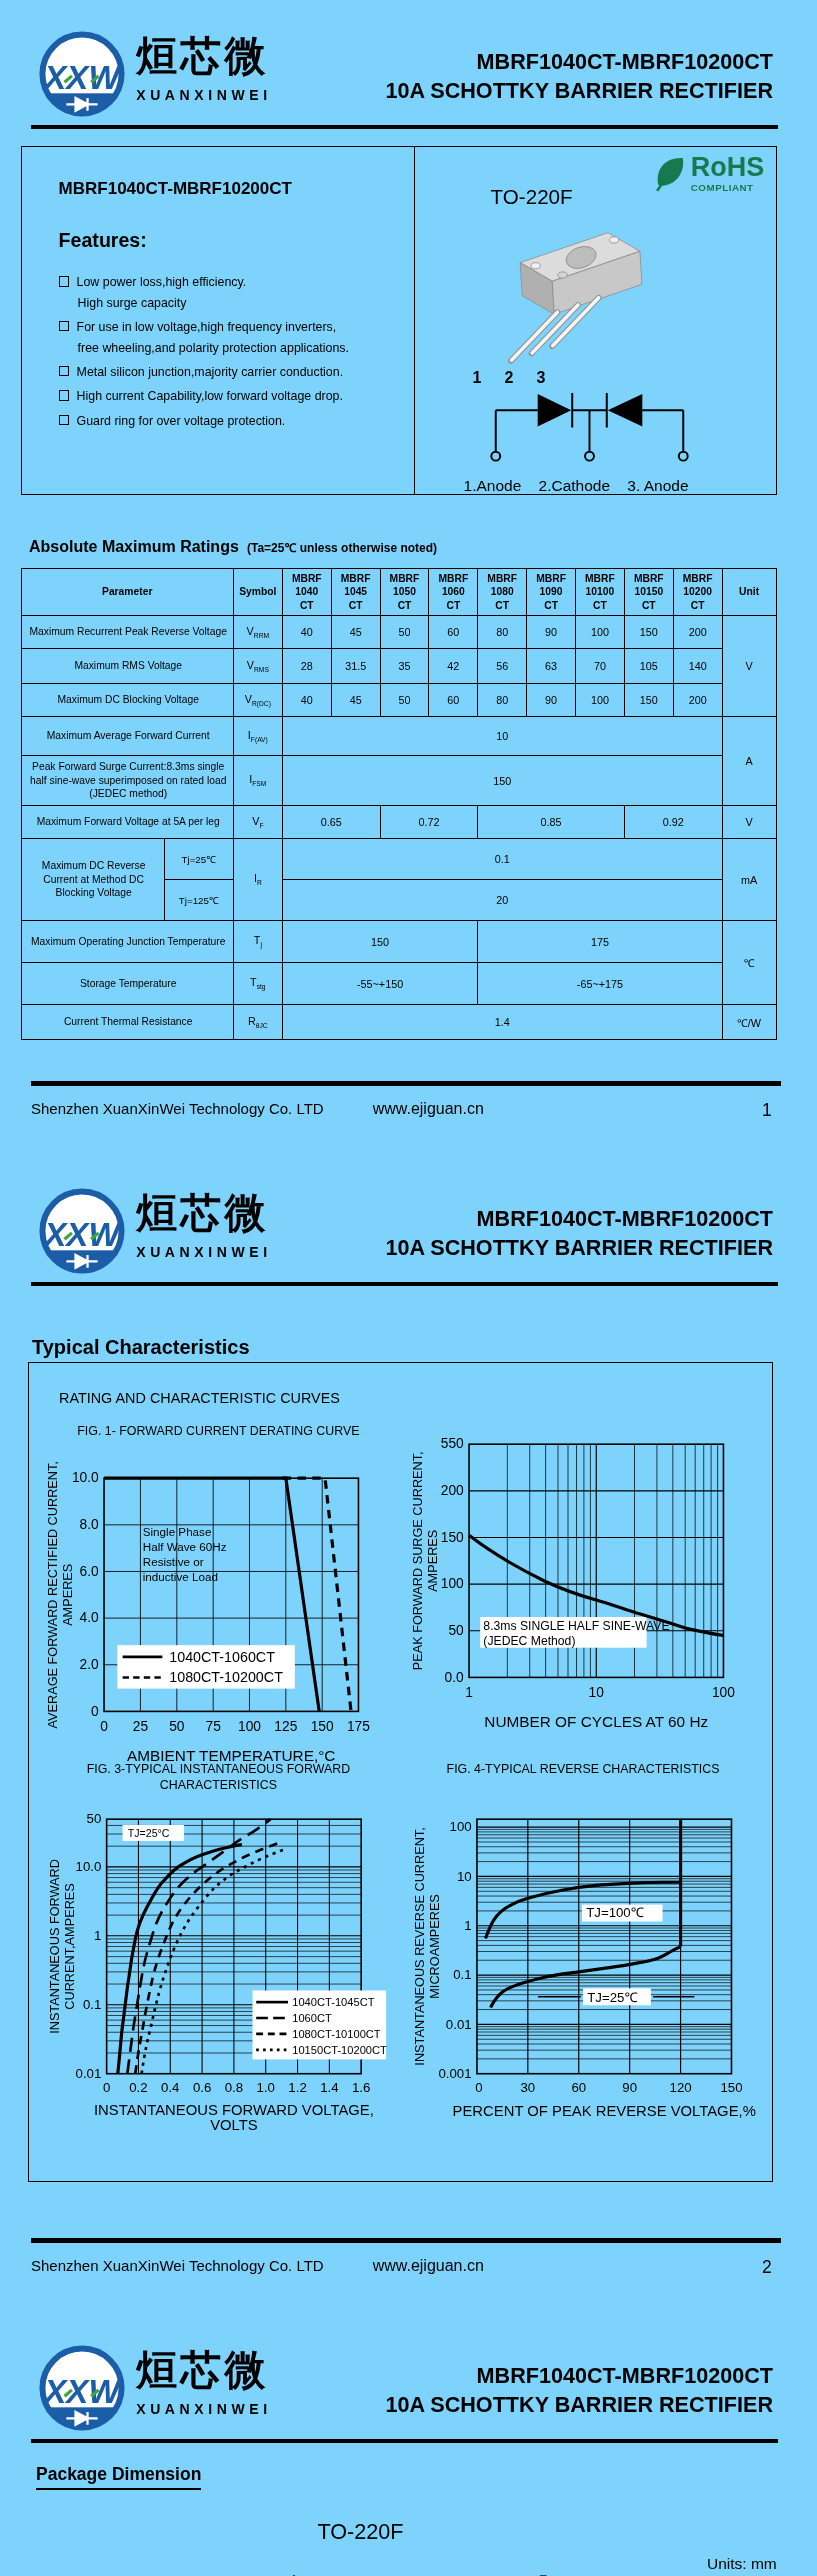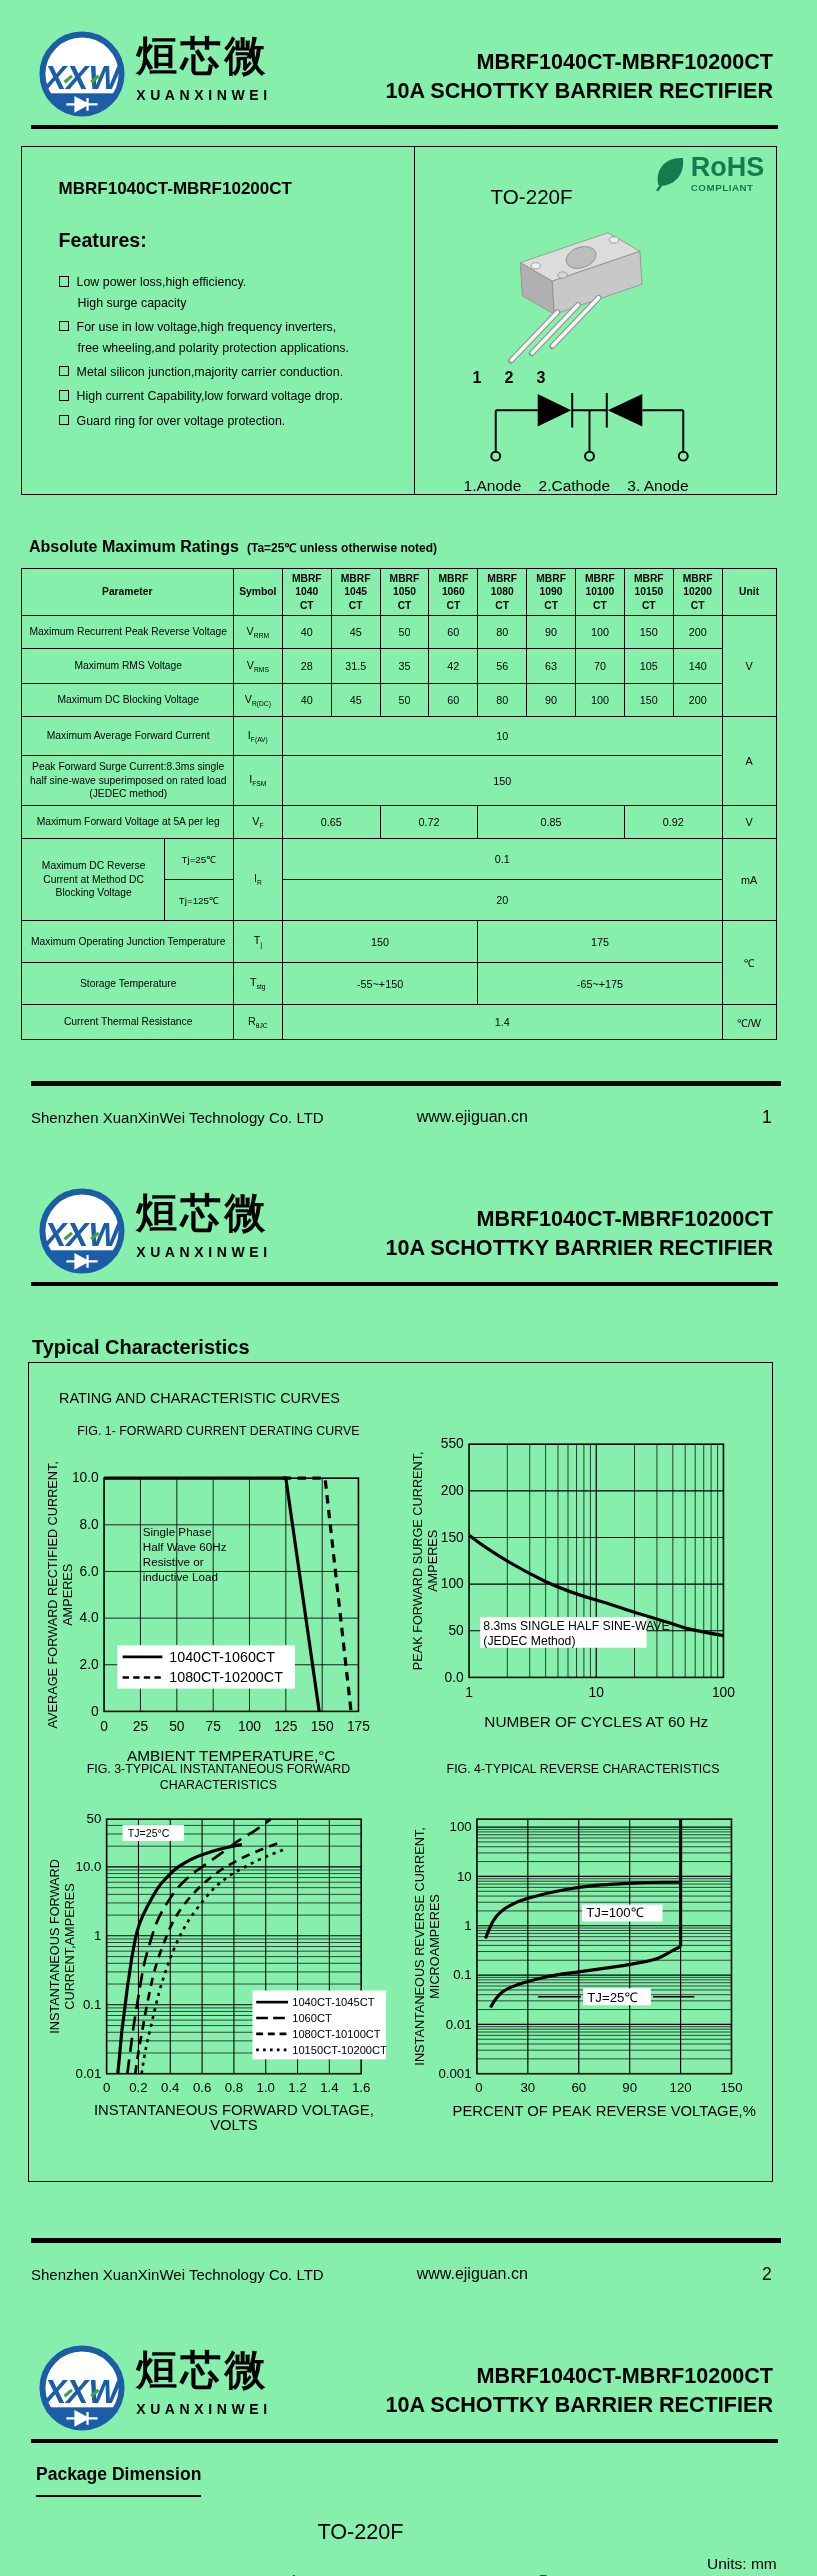--- a/index.html
+++ b/index.html
@@ -1,33 +1,33 @@
 <!DOCTYPE html>
 <html style="font-size:8.2px"><head>
 <meta charset="utf-8">
 <style>
   * { margin:0; padding:0; box-sizing:border-box; }
   body { background:#ffffff; width:818px; font-family:"Liberation Sans", sans-serif; color:#000; }
-  .page { position:relative; width:818px; height:1157px; background:#86efac; overflow:hidden; }
+  .page { position:relative; width:818px; height:1157px; background:#7dd3fc; overflow:hidden; }
 
   
   .hdr-logo { position:absolute; top:28px; left:36px; display:flex; align-items:flex-start; }
   .hdr-logo svg { display:block; }
   .brand-text { margin-left:8.2px; }
   .brand-cn { font-size:41px; font-weight:bold; letter-spacing:3.1px; line-height:56px; }
   .brand-en { font-size:14px; font-weight:bold; letter-spacing:4.6px; margin-top:3.1px; }
   .hdr-titles { position:absolute; top:47px; right:45px; text-align:right; font-weight:bold; }
   .hdr-title1 { font-size:21.6px; line-height:29px; }
   .hdr-title2 { font-size:21.6px; line-height:29px; }
   .hdr-rule { position:absolute; top:125px; left:31px; width:747px; height:3.6px; background:#000; }
 
   
   .pg-footer { position:absolute; top:1081px; left:31px; width:750px; }
   .pg-footer .bar { height:4.6px; background:#000; }
-  .pg-footer .row { display:flex; align-items:center; padding-top:21px;gap:44px; }
+  .pg-footer .row { display:flex; align-items:flex-start; padding-top:14px; }
   .ft-company { font-size:15px; }
   .ft-site { font-size:16px; margin-left:49px; }
   .ft-page { font-size:17.5px; margin-left:auto; padding-right:9.3px; }
 
   
   .p1-box { position:absolute; top:146px; left:20.6px; width:756px; height:349px; border:1.5px solid #000; display:flex; }
   .p1-left { width:393px; border-right:1px solid #000; padding:32px 15.5px 0 37px; }
   .p1-right { position:relative; flex:1; }
   .part-title { font-size:17px; font-weight:bold; }
   .features-h { font-size:19.6px; font-weight:bold; margin-top:30px; }
@@ -62,21 +62,21 @@
   .p2-box { position:absolute; top:205px; left:28px; width:745px; height:820px; border:1.5px solid #000; }
   .p2-box-title { position:absolute; top:27px; left:30px; font-size:14.4px; }
   .fig { position:absolute; width:350px; }
   .fig-title { text-align:center; font-size:12.4px; line-height:16px; white-space:pre-line; min-height:34px; }
   .fig svg { display:block; margin:0 auto; }
   .fig1 { left:14.4px; top:60px; } .fig2 { left:379px; top:60px; }
   .fig3 { left:14.4px; top:398px; } .fig4 { left:379px; top:398px; }
   .axis-txt { font-family:"Liberation Sans",sans-serif; }
 
   
-  .p3-heading { position:absolute; top:150px; left:36px; font-size:17.5px; font-weight:bold; border-bottom:2.1px solid #000; padding-bottom:10px; }
+  .p3-heading { position:absolute; top:150px; left:36px; font-size:17.5px; font-weight:bold; border-bottom:2.1px solid #000; padding-bottom:3px; }
   .p3-pkg { position:absolute; top:205px; left:0; width:721px; text-align:center; font-size:21.6px; }
   .p3-units { position:absolute; top:241px; left:707px; font-size:15.5px; }
   .p3-draw { position:absolute; top:246px; left:117px; }
 </style>
 </head>
 <body>
 
 <div class="page">
 
   <div class="hdr-logo">

